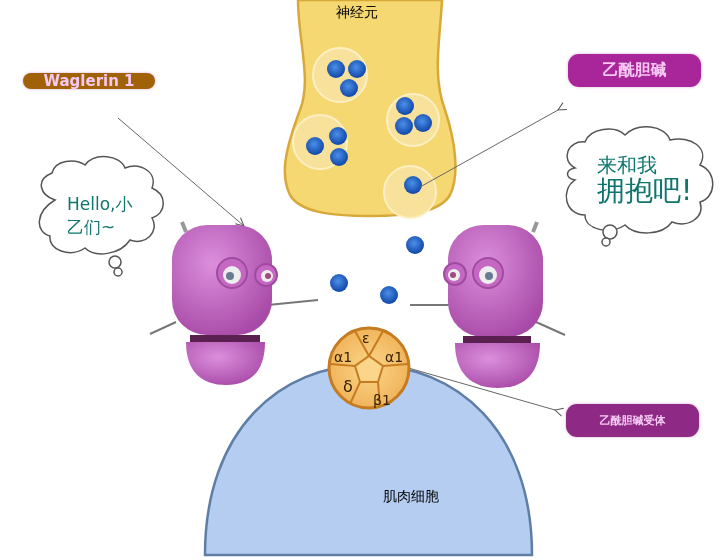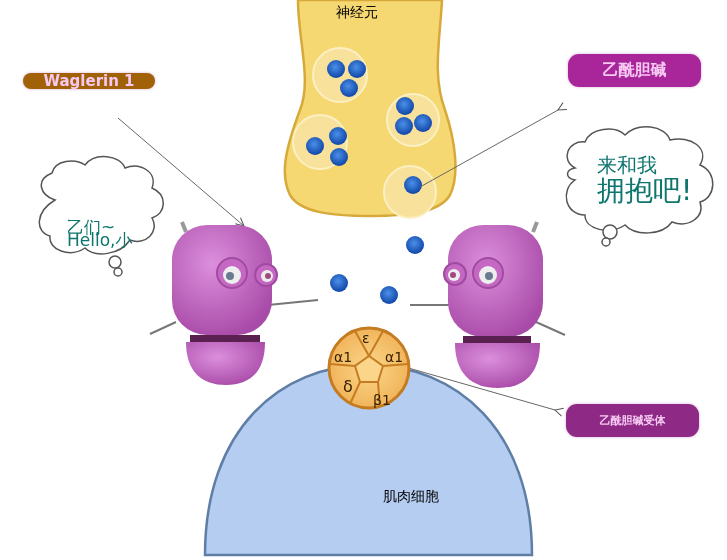--- a/index.html
+++ b/index.html
@@ -126,21 +126,21 @@
   </g>
 </svg>
 
 <div class="label-box" style="left:23px;top:73px;width:132px;height:16px;background:#a16207;">Waglerin 1</div>
 <div class="label-box" style="left:568px;top:54px;width:133px;height:33px;background:#a8259a;font-size:16px;">乙酰胆碱</div>
 <div class="label-box" style="left:566px;top:404px;width:133px;height:33px;background:#8e2a85;font-size:11px;">乙酰胆碱受体</div>
 
 <div class="region-text" style="left:336px;top:4px;">神经元</div>
 <div class="region-text" style="left:335px;top:488px;margin-left:48px;">肌肉细胞</div>
 
-<div class="cloud-text" style="left:67px;top:193px;margin-top:36px;">Hello,小</div>
+<div class="cloud-text" style="left:67px;top:193px;">Hello,小</div>
 <div class="cloud-text" style="left:67px;top:216px;">乙们~</div>
 <div class="cloud-text" style="left:597px;top:152px;font-size:20px;line-height:26px;">来和我</div>
 <div class="cloud-text" style="left:597px;top:178px;font-size:28px;line-height:26px;">拥抱吧!</div>
 
 <div class="sub" style="left:362px;top:330px;">ε</div>
 <div class="sub" style="left:334px;top:349px;">α1</div>
 <div class="sub" style="left:385px;top:349px;">α1</div>
 <div class="sub" style="left:343px;top:377px;font-size:16px;">δ</div>
 <div class="sub" style="left:373px;top:392px;">β1</div>
 

